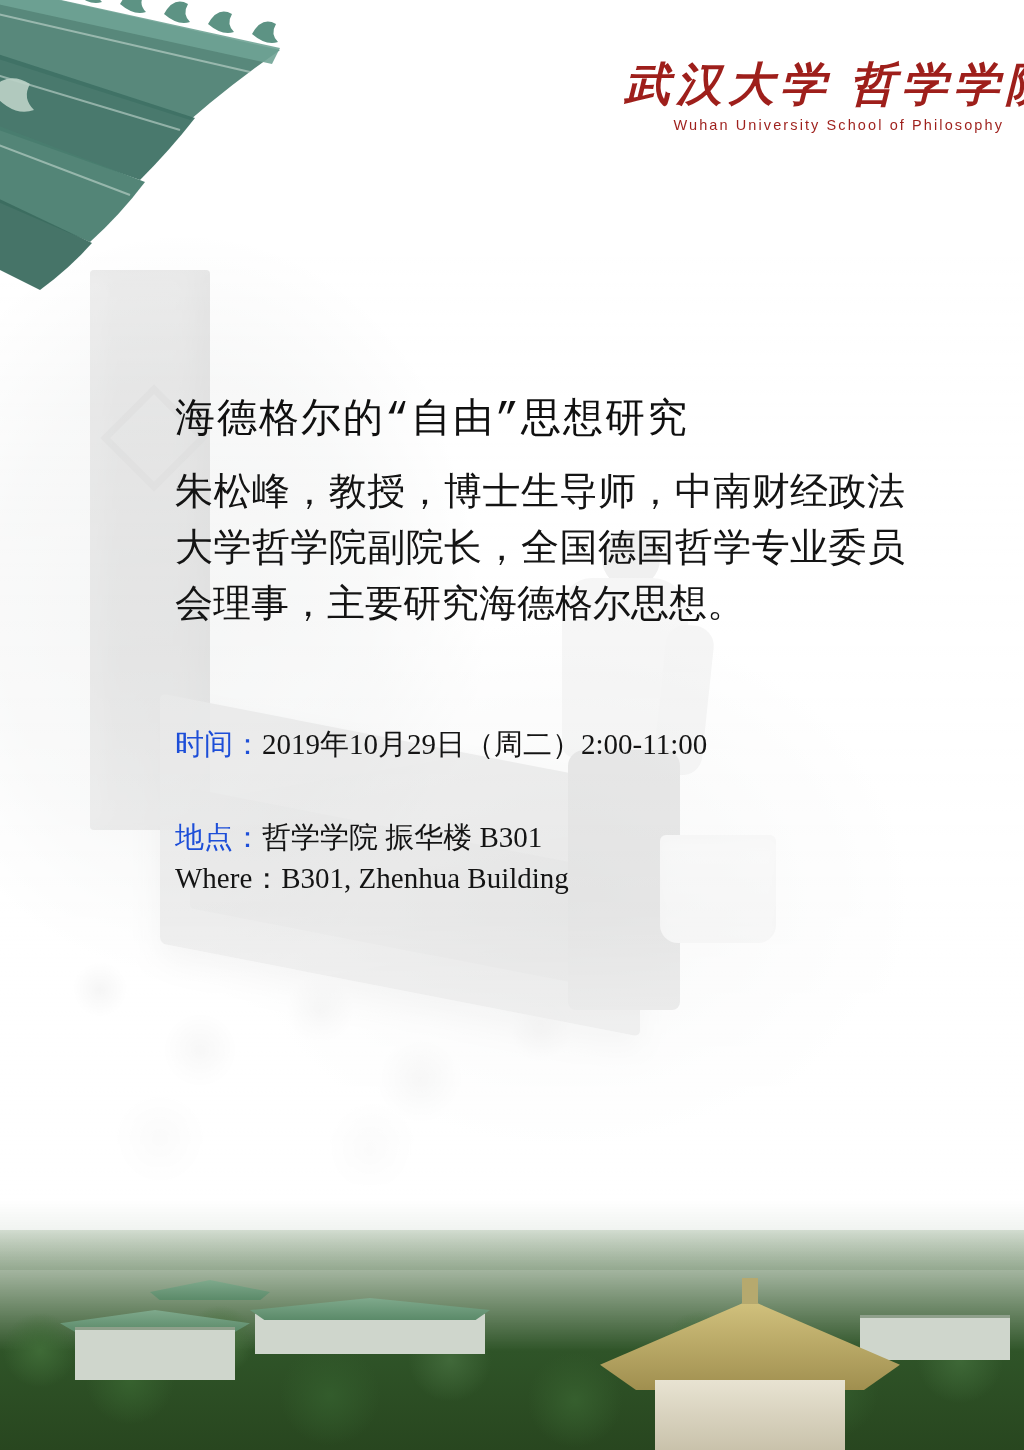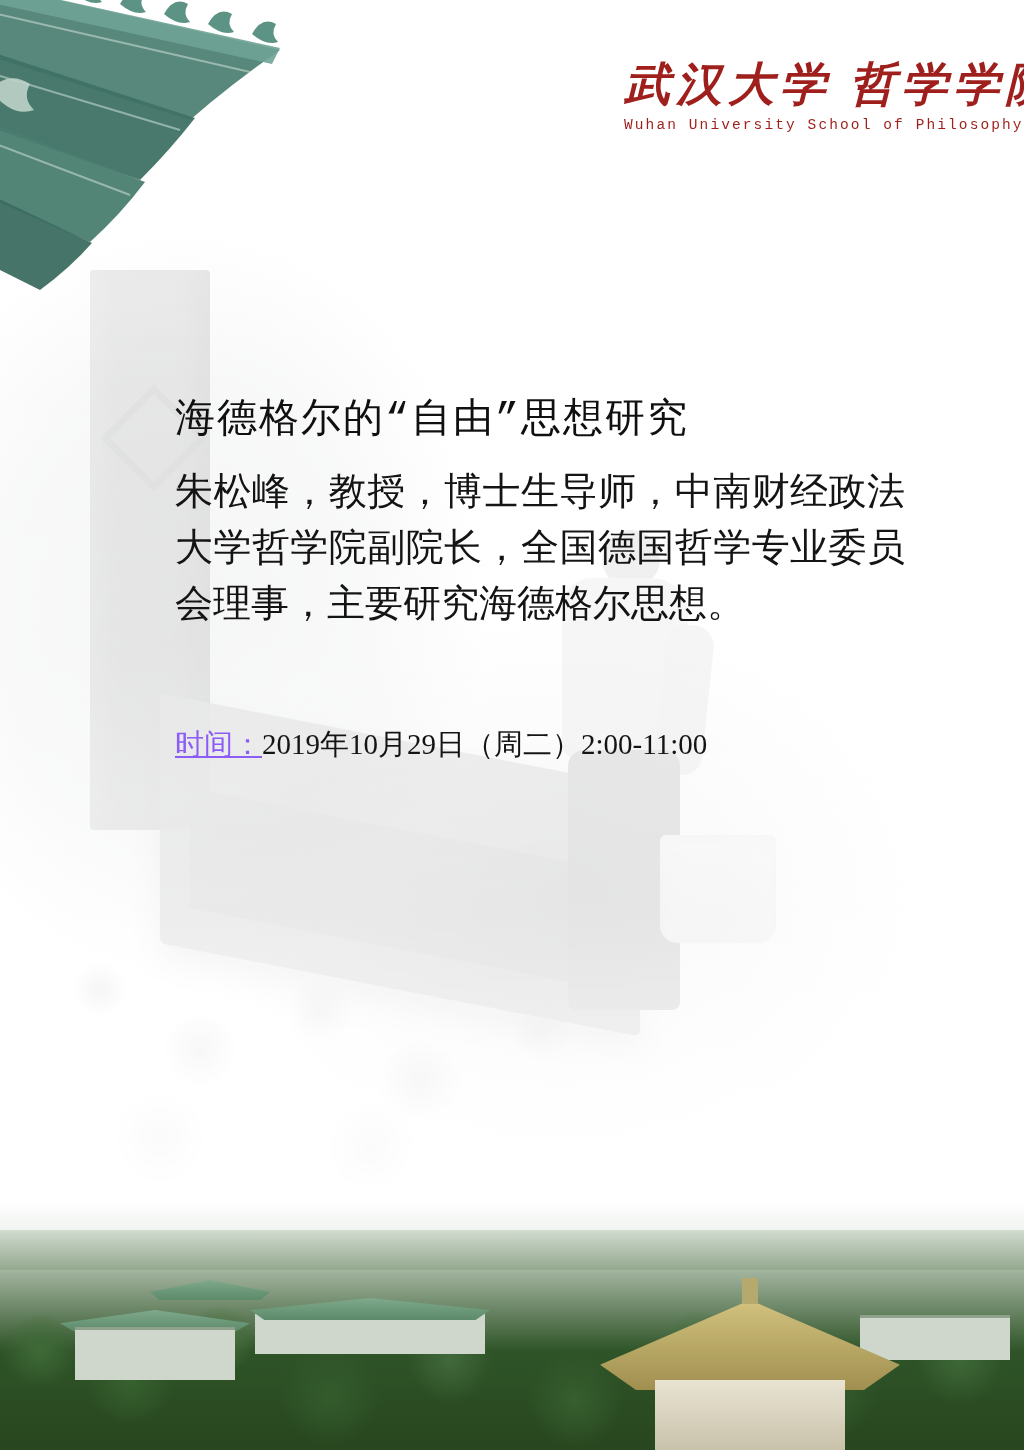--- a/index.html
+++ b/index.html
@@ -153,21 +153,21 @@
     font-family: "Liberation Serif", serif;
     font-size: 46px;
     letter-spacing: 6px;
     color: #9e1f1b;
     font-weight: 700;
     font-style: italic;
     white-space: nowrap;
   }
   .logo-en {
     margin-top: 10px;
-    font-family: Liberation Mono, monospace;
+    font-family: Liberation Sans, sans-serif;
     font-size: 14.5px;
     letter-spacing: 2.1px;
     color: #9e1f1b;
     white-space: nowrap;
   }
 
   
   .content {
     position: absolute;
     left: 175px;
@@ -203,22 +203,21 @@
   .info-block.second {
     margin-top: 52px;
   }
   .info-line {
     font-size: 29px;
     line-height: 1.42;
     color: #141414;
     white-space: nowrap;
   }
   .info-line .lbl {
-    color: #8b5cf6;
-    text-decoration: underline;
+    color: #1d4ed8;
   }
   .info-line.en {
     font-size: 29px;
   }
 
   
   .campus {
     position: absolute;
     left: 0;
     bottom: 0;
@@ -332,20 +331,28 @@
     <div class="title">海德格尔的“自由”思想研究</div>
 
     <div class="speaker-bio">朱松峰，教授，博士生导师，中南财经政法大学哲学院副院长，全国德国哲学专业委员会理事，主要研究海德格尔思想。</div>
 
     <div class="info-block">
       <div class="info-line">
         <span class="lbl">时间：</span><span>2019年10月29日（周二）2:00-11:00</span>
       </div>
     </div>
 
+    <div class="info-block second">
+      <div class="info-line">
+        <span class="lbl">地点：</span><span>哲学学院 振华楼 B301</span>
+      </div>
+      <div class="info-line en">
+        <span>Where：</span><span>B301, Zhenhua Building</span>
+      </div>
+    </div>
   </div>
 
   <div class="campus">
     <div class="sky"></div>
     <div class="tree-band"></div>
     <div class="roof-green" style="left:60px; bottom:118px; width:190px; height:22px; clip-path:polygon(8% 100%,0 60%,50% 0,100% 60%,92% 100%);"></div>
     <div class="hall" style="left:75px; bottom:70px; width:160px; height:50px;"></div>
     <div class="roof-green" style="left:150px; bottom:150px; width:120px; height:20px; clip-path:polygon(8% 100%,0 60%,50% 0,100% 60%,92% 100%);"></div>
     <div class="hall" style="left:255px; bottom:96px; width:230px; height:40px;"></div>
     <div class="roof-green" style="left:250px; bottom:130px; width:240px; height:22px; clip-path:polygon(6% 100%,0 55%,50% 0,100% 55%,94% 100%);"></div>

